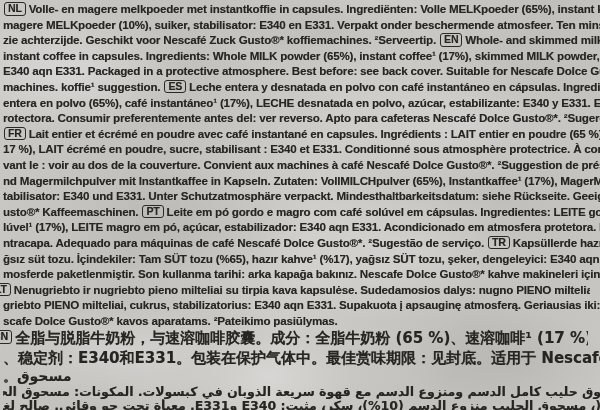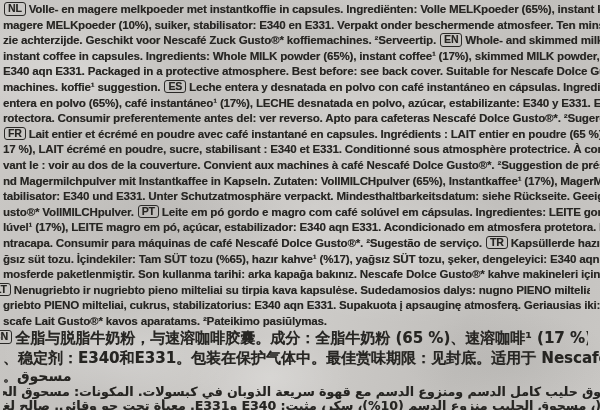--- a/index.html
+++ b/index.html
@@ -46,26 +46,26 @@
     <div class="line latin"><span>instant coffee in capsules. Ingredients: Whole MILK powder (65%), instant coffee¹ (17%), skimmed MILK powder, sugar, stabilis</span></div>
     <div class="line latin"><span>E340 aqn E331. Packaged in a protective atmosphere. Best before: see back cover. Suitable for Nescafe Dolce Gusto®* coff</span></div>
     <div class="line latin"><span>machines. koffie¹ suggestion. </span><span class="tag">ES</span><span>Leche entera y desnatada en polvo con café instantáneo en cápsulas. Ingredientes: LEC</span></div>
     <div class="line latin"><span>entera en polvo (65%), café instantáneo¹ (17%), LECHE desnatada en polvo, azúcar, estabilizante: E340 y E331. Envasado en atmósf</span></div>
     <div class="line latin"><span>rotectora. Consumir preferentemente antes del: ver reverso. Apto para cafeteras Nescafé Dolce Gusto®*. ²Sugerencia de servi</span></div>
     <div class="line latin"><span class="tag">FR</span><span>Lait entier et écrémé en poudre avec café instantané en capsules. Ingrédients : LAIT entier en poudre (65 %), café instanta</span></div>
     <div class="line latin"><span>17 %), LAIT écrémé en poudre, sucre, stabilisant : E340 et E331. Conditionné sous atmosphère protectrice. À consommer de préfére</span></div>
     <div class="line latin"><span>vant le : voir au dos de la couverture. Convient aux machines à café Nescafé Dolce Gusto®*. ²Suggestion de présentation. </span></div>
     <div class="line latin"><span>nd Magermilchpulver mit Instantkaffee in Kapseln. Zutaten: VollMILCHpulver (65%), Instantkaffee¹ (17%), MagerMILCHpulver, Zuck</span></div>
     <div class="line latin"><span>tabilisator: E340 und E331. Unter Schutzatmosphäre verpackt. Mindesthaltbarkeitsdatum: siehe Rückseite. Geeignet für Nescafe Do</span></div>
-    <div class="line latin"><span>usto®* VollMILCHpulver. </span><span class="tag">PT</span><span>Leite em pó gordo e magro com café solúvel em cápsulas. Ingredientes: LEITE gordo em pó (65%), c</span></div>
+    <div class="line latin"><span>usto®* Kaffeemaschinen. </span><span class="tag">PT</span><span>Leite em pó gordo e magro com café solúvel em cápsulas. Ingredientes: LEITE gordo em pó (65%), c</span></div>
     <div class="line latin"><span>lúvel¹ (17%), LEITE magro em pó, açúcar, estabilizador: E340 aqn E331. Acondicionado em atmosfera protetora. Melhor antes: vej</span></div>
-    <div class="line latin"><span>ntracapa. Consumir para máquinas de café Nescafé Dolce Gusto®*. ²Sugestão de serviço. </span><span class="tag">TR</span><span>Kapsüllerde hazır kahve ile tam</span></div>
+    <div class="line latin"><span>ntracapa. Adequado para máquinas de café Nescafé Dolce Gusto®*. ²Sugestão de serviço. </span><span class="tag">TR</span><span>Kapsüllerde hazır kahve ile tam</span></div>
     <div class="line latin"><span>ğsız süt tozu. İçindekiler: Tam SÜT tozu (%65), hazır kahve¹ (%17), yağsız SÜT tozu, şeker, dengeleyici: E340 aqn E331. Koruyucu</span></div>
     <div class="line latin"><span>mosferde paketlenmiştir. Son kullanma tarihi: arka kapağa bakınız. Nescafe Dolce Gusto®* kahve makineleri için uygundur. ²Sunum öne</span></div>
     <div class="line latin" style="margin-left: -13px;"><span class="tag">LT</span><span>Nenugriebto ir nugriebto pieno milteliai su tirpia kava kapsulėse. Sudedamosios dalys: nugno PIENO milteliai (65%), tirpi kava¹ (1</span></div>
     <div class="line latin"><span>griebto PIENO milteliai, cukrus, stabilizatorius: E340 aqn E331. Supakuota į apsauginę atmosferą. Geriausias iki: žr. galinį viršelį. T</span></div>
-    <div class="line latin"><span>scafe Lait Gusto®* kavos aparatams. ²Pateikimo pasiūlymas.</span></div>
+    <div class="line latin"><span>scafe Dolce Gusto®* kavos aparatams. ²Pateikimo pasiūlymas.</span></div>
     <div class="line cn" style="margin-left: -15px;"><span class="tag">CN</span><span>全脂与脱脂牛奶粉，与速溶咖啡胶囊。成分：全脂牛奶粉 (65 %)、速溶咖啡¹ (17 %)，脱脂牛奶粉，</span></div>
     <div class="line cn"><span>、稳定剂：E340和E331。包装在保护气体中。最佳赏味期限：见封底。适用于 Nescafe Dolce Gusto®* 咖</span></div>
     <div class="line cn-small"><span>。مسحوق</span></div>
     <div class="line ar" dir="rtl"><span>وق حليب كامل الدسم ومنزوع الدسم مع قهوة سريعة الذوبان في كبسولات. المكونات: مسحوق الحليب كامل الدسم (65%)، قهوة سريعة الذوبا</span></div>
     <div class="line ar" dir="rtl"><span>(، مسحوق الحليب منزوع الدسم (10%)، سكر، مثبت: E340 وE331. معبأة تحت جو وقائي. صالح لغاية: انظر الجهة الخلفية. مناسبة لماكينات صنع</span></div>
   </div>
 
 </body></html>

